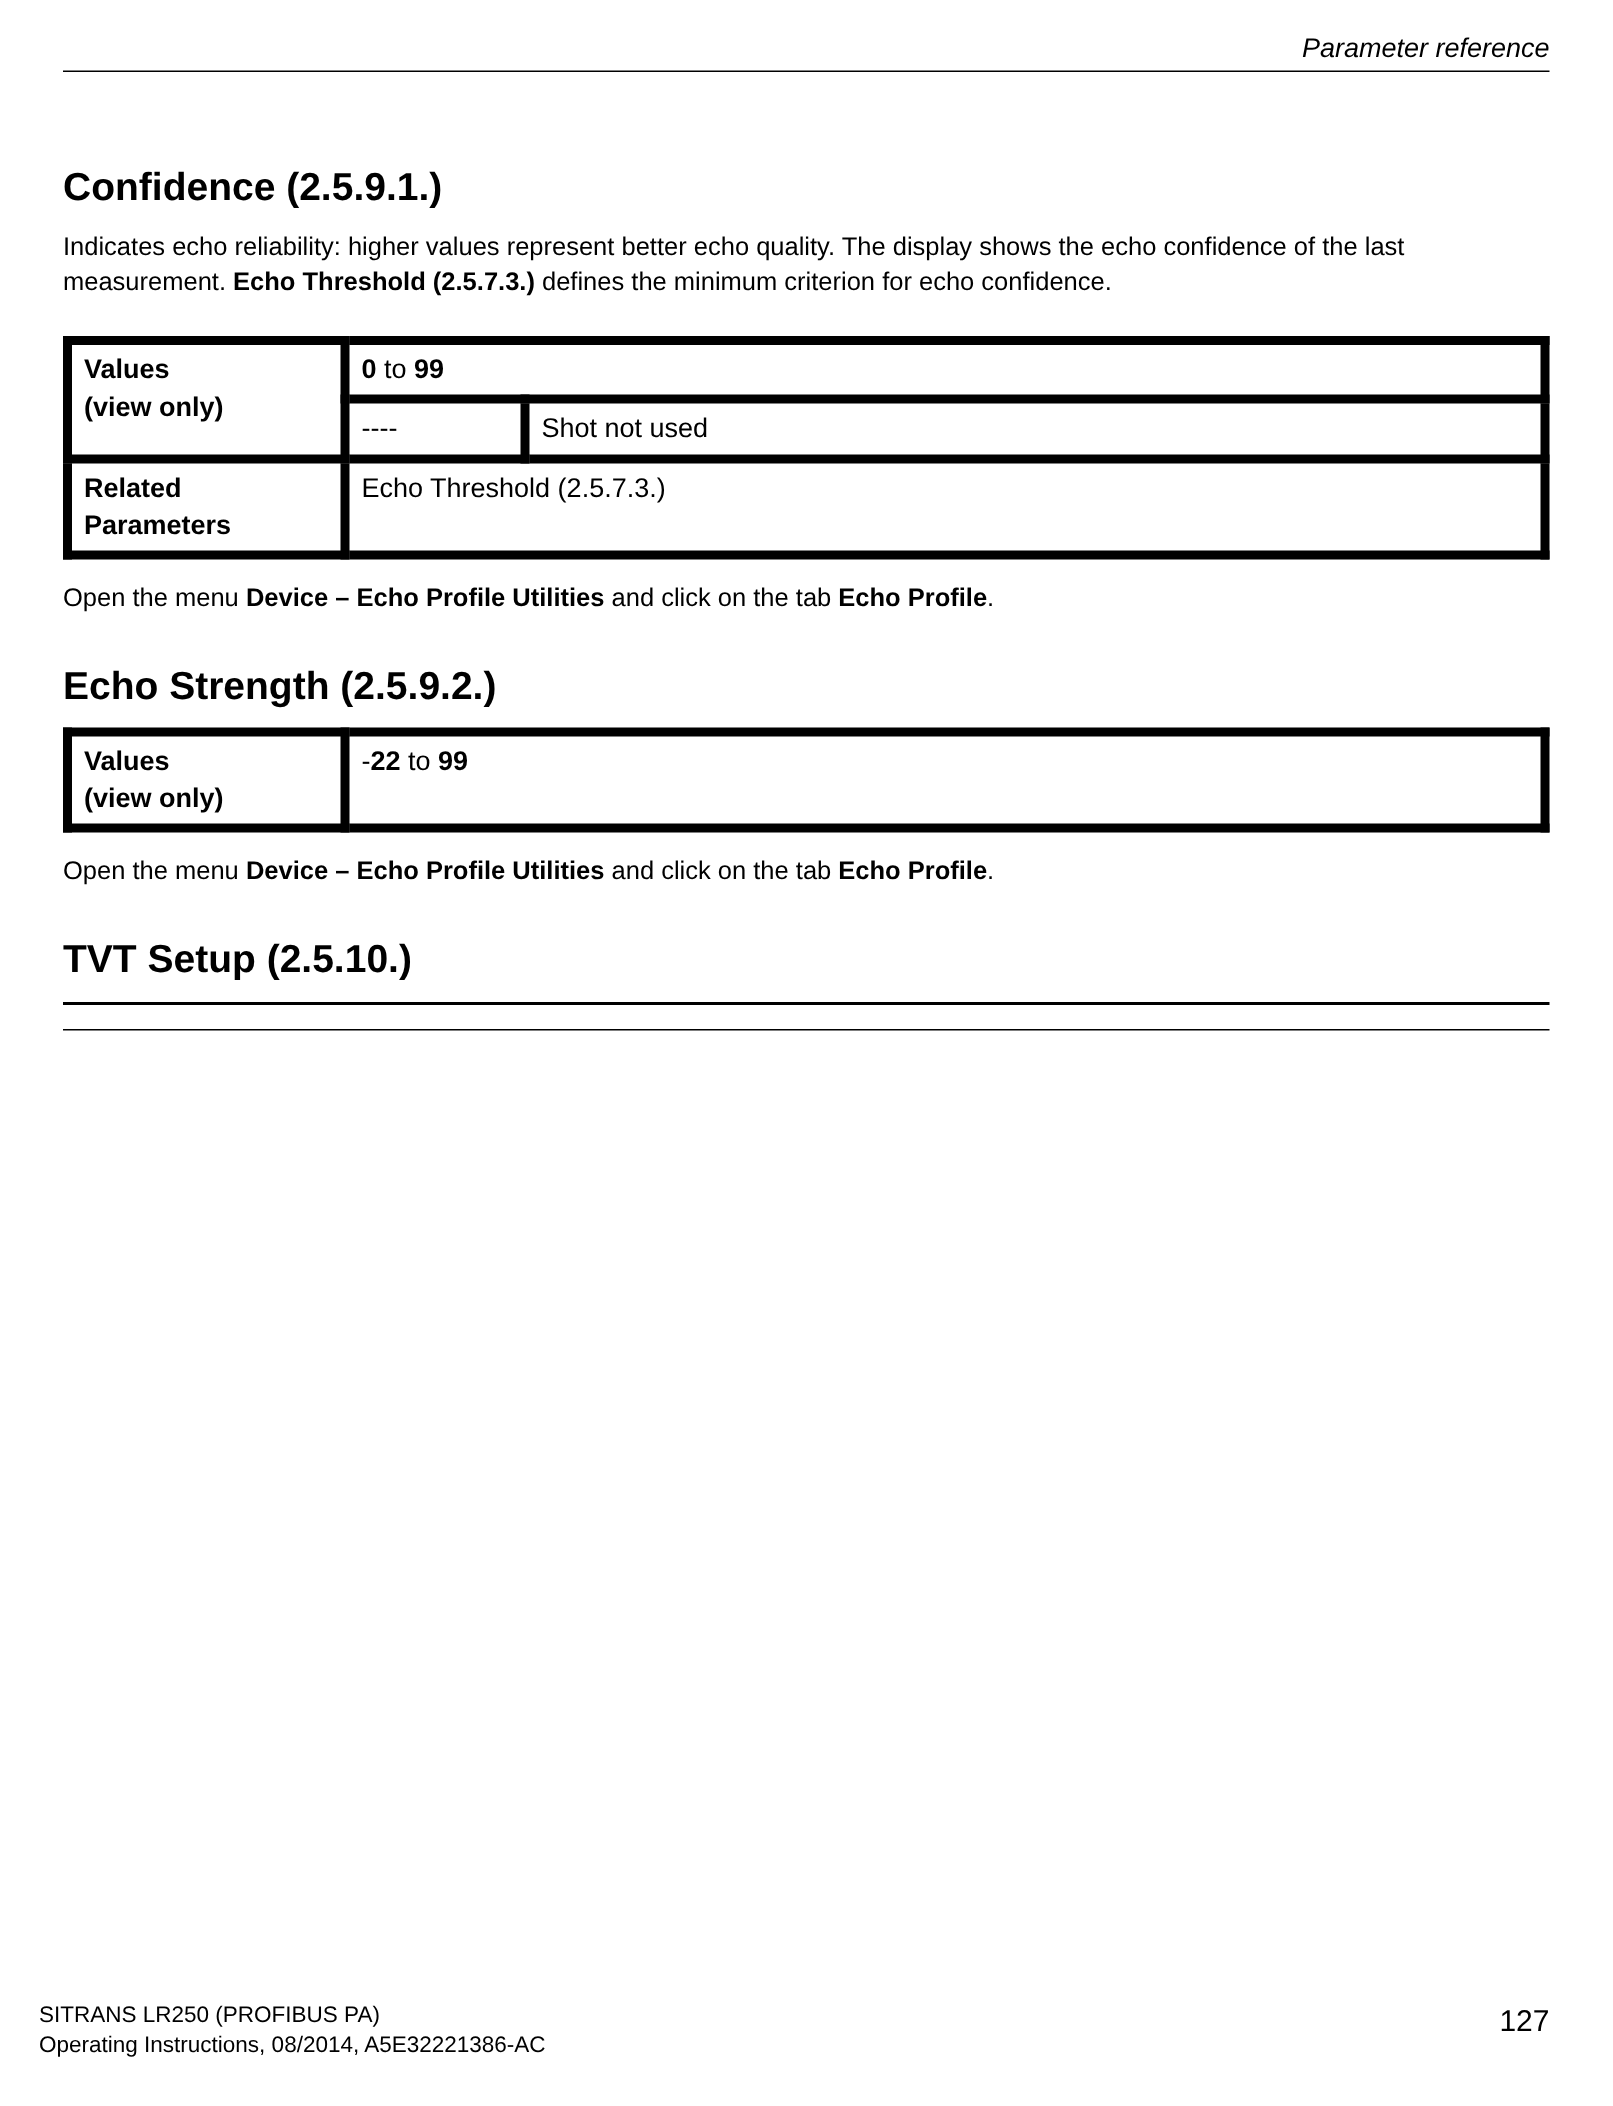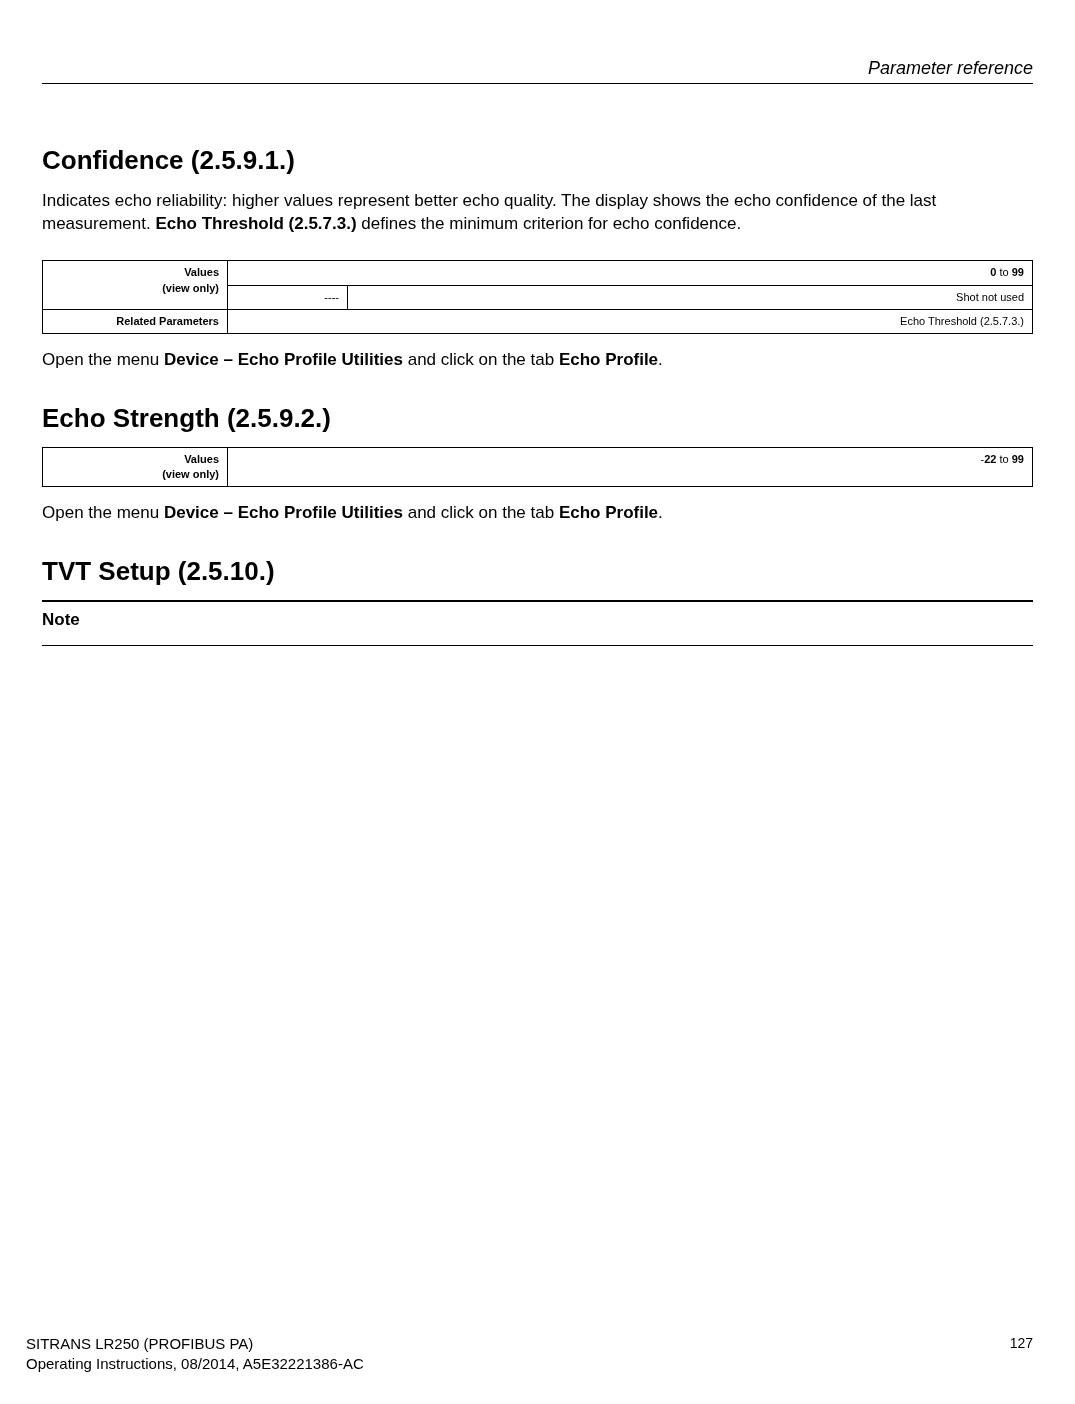--- a/index.html
+++ b/index.html
@@ -14,61 +14,59 @@
       position: relative;
       background: #fff;
     }
     .header-region {
       border-bottom: 1px solid #000;
       text-align: right;
       font-style: italic;
       padding-bottom: 2px;
       margin-bottom: 58px;
       font-size: 18px;
-      margin-top: 36px;
     }
     .section-heading {
       font-weight: bold;
       font-size: 26px;
       margin-bottom: 10px;
     }
     .content-block {
       margin-bottom: 28px;
     }
     .para { margin-bottom: 24px; }
     table.param {
       border-collapse: collapse;
       width: 100%;
       margin-bottom: 14px;
     }
     table.param td {
-      border: 1px solid #000000;
+      border: 6px solid #000000;
       padding: 4px 8px;
       vertical-align: top;
-      font-size: 11px;
-      text-align: right;
+      font-size: 18px;
     }
     .label-col { width: 185px; }
     .sub-col { width: 120px; }
     .b { font-weight: bold; }
     .note-box {
       border-top: 2px solid #000;
       border-bottom: 1px solid #000;
       padding: 6px 0 10px 0;
     }
     .note-title { font-weight: bold; margin-bottom: 4px; }
     .footer {
       position: absolute;
       bottom: 30px;
       left: 26px;
       right: 42px;
       font-size: 15px;
     }
     .footer-left { float: left; line-height: 1.35; }
-    .footer-right { float: right; font-size: 14px; text-align: right; }
+    .footer-right { float: right; font-size: 20px; text-align: right; }
   </style>
 </head>
 <body>
 
 <div class="header-region">
   <span>Parameter reference</span>
 </div>
 
 <div class="section-heading">Confidence (2.5.9.1.)</div>
 <div class="content-block">
@@ -117,21 +115,20 @@
   </tbody>
     </table>
   <p>
     <span>Open the menu </span><span class="b">Device – Echo Profile Utilities</span><span> and click on the tab </span><span class="b">Echo Profile</span><span>.</span>
   </p>
 </div>
 
 <div class="section-heading">TVT Setup (2.5.10.)</div>
 <div class="content-block">
   <div class="note-box">
-    <div class="note-title">Note</div>
   </div>
 </div>
 
 <div class="footer">
   <div class="footer-left">
     <span>SITRANS LR250 (PROFIBUS PA)</span><br>
     <span>Operating Instructions, 08/2014, A5E32221386-AC</span>
   </div>
   <div class="footer-right">127</div>
 </div>

